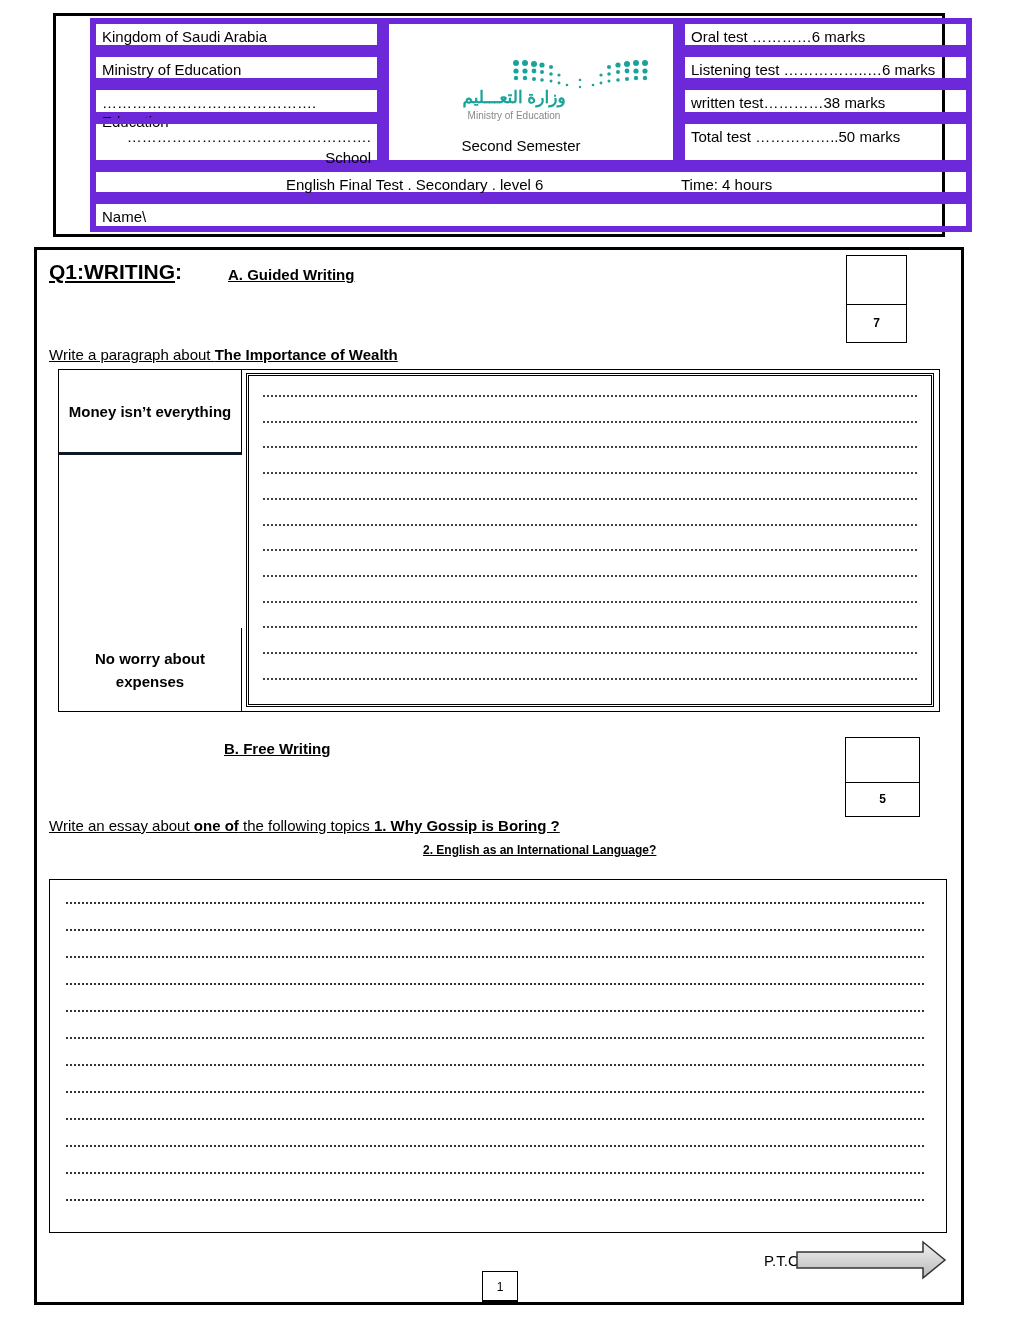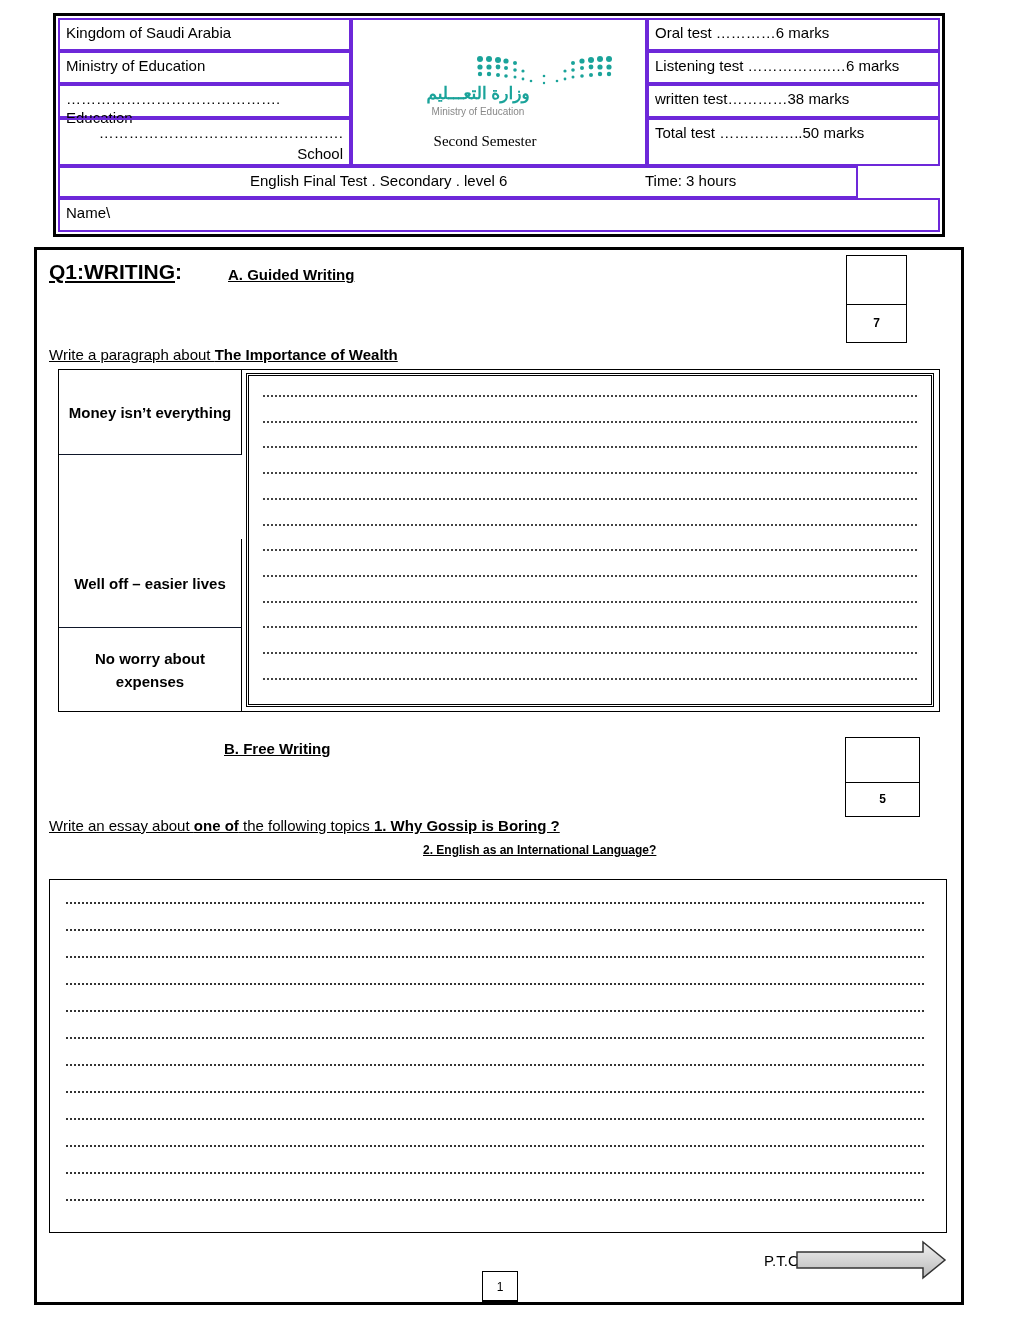--- a/index.html
+++ b/index.html
@@ -1,31 +1,31 @@
 <!DOCTYPE html>
 <html><head>
 <meta charset="utf-8">
 <style>
   html,body{margin:0;padding:0;background:#fff;}
   body{width:1020px;height:1320px;position:relative;font-family:"Liberation Sans",sans-serif;color:#000;overflow:hidden;}
   .abs{position:absolute;}
   
   .hdr-outer{left:53px;top:13px;width:892px;height:224px;border:3px solid #000;box-sizing:border-box;}
-  .cell{position:absolute;border:2px solid #6d28d9;box-sizing:border-box;font-size:15px;padding:3px 6px;line-height:19px;}
+  .cell{position:absolute;border:6px solid #6d28d9;box-sizing:border-box;font-size:15px;padding:3px 6px;line-height:19px;margin-left:32px;}
   .ar{color:#1aa39a;font-size:17px;font-weight:bold;}
   .moe{color:#888;font-size:10px;}
   
   .main{left:34px;top:247px;width:930px;height:1058px;border:3px solid #000;box-sizing:border-box;}
   .u{text-decoration:underline;}
   .b{font-weight:bold;}
   .mbox{position:absolute;border:1px solid #000;box-sizing:border-box;}
   .mbox .top{height:48px;border-bottom:1px solid #000;}
   .mbox .val{text-align:center;font-size:12px;font-weight:bold;line-height:36px;}
   .gtable{left:58px;top:369px;width:882px;height:343px;border:1px solid #000;box-sizing:border-box;}
-  .gcue{position:absolute;left:0;width:183px;border-right:1px solid #000;border-bottom:1px solid #0f172a;box-sizing:border-box;display:flex;align-items:center;justify-content:center;text-align:center;font-weight:bold;font-size:15px;line-height:23px;}
+  .gcue{position:absolute;left:0;width:183px;border-right:1px solid #000;border-bottom:3px solid #0f172a;box-sizing:border-box;display:flex;align-items:center;justify-content:center;text-align:center;font-weight:bold;font-size:15px;line-height:23px;}
   .ginner{position:absolute;left:187px;top:3px;width:688px;height:334px;border:3px double #000;box-sizing:border-box;}
   .dots{position:absolute;left:14px;right:14px;border-bottom:2px dotted #444;height:0;}
   .ebox{left:49px;top:879px;width:898px;height:354px;border:1px solid #000;box-sizing:border-box;}
   .edots{position:absolute;left:16px;right:22px;border-bottom:2px dotted #333;height:0;}
   .pagebox{left:482px;top:1271px;width:36px;height:32px;border:1px solid #000;border-bottom:3px solid #000;box-sizing:border-box;text-align:center;font-size:12px;line-height:30px;background:#fff;}
 </style>
 </head>
 <body>
 
 <div class="abs hdr-outer"></div>
@@ -73,44 +73,43 @@
         <circle cx="177" cy="22" r="1.8"></circle>
         <circle cx="168" cy="23" r="1.5"></circle>
         <circle cx="160" cy="25" r="1.4"></circle>
         <circle cx="152" cy="27" r="1.3"></circle>
         <circle cx="139" cy="22" r="1.3"></circle>
         <circle cx="139" cy="29" r="1.2"></circle>
     </g>
   </svg>
   <div class="abs ar" style="left:55px;top:64px;width:140px;text-align:center;">وزارة التعـــليم</div>
   <div class="abs moe" style="left:55px;top:82px;width:140px;text-align:center;">Ministry of Education</div>
-  <div class="abs" style="left:0;top:112px;width:264px;text-align:center;font-size:15px;font-family:Liberation Serif, serif;">Second Semester</div>
+  <div class="abs" style="left:0;top:112px;width:264px;text-align:center;font-size:15px;">Second Semester</div>
 </div>
 <div class="cell" style="left:647px;top:18px;width:293px;height:33px;">Oral test …………6 marks</div>
 <div class="cell" style="left:647px;top:51px;width:293px;height:33px;">Listening test ……………..…6 marks</div>
 <div class="cell" style="left:647px;top:84px;width:293px;height:34px;">written test…………38 marks</div>
 <div class="cell" style="left:647px;top:118px;width:293px;height:48px;">Total test ……………..50 marks</div>
-<div class="cell" style="left:58px;top:166px;width:800px;height:32px;">
+<div class="cell" style="left:58px;top:166px;width:882px;height:32px;">
   <span class="abs" style="left:190px;top:3px;">English Final Test . Secondary . level 6</span>
-  <span class="abs" style="left:585px;top:3px;">Time: 3 hours</span>
+  <span class="abs" style="left:585px;top:3px;">Time: 4 hours</span>
 </div>
 <div class="cell" style="left:58px;top:198px;width:882px;height:34px;">Name\</div>
 
 <div class="abs main"></div>
 <div class="abs b" style="left:49px;top:260px;font-size:21px;"><span class="u">Q1:WRITING</span><span>:</span></div>
 <div class="abs b u" style="left:228px;top:266px;font-size:15px;">A.  Guided Writing</div>
 <div class="mbox" style="left:846px;top:255px;width:61px;height:88px;">
   <div class="top"></div>
   <div class="val">7</div>
 </div>
 <div class="abs u" style="left:49px;top:346px;font-size:15px;"><span>Write a paragraph about </span> <span class="b">The Importance of Wealth</span></div>
 
 <div class="abs gtable">
   <div class="gcue" style="top:0;height:85px;">Money isn’t everything</div>
-  <div class="gcue" style="top:169px;height:89px;">Well off – easier lives</div>
   <div class="gcue" style="top:258px;height:84px;border-bottom:none;">No worry about expenses</div>
   <div class="ginner" id="guided-lines">
       <div class="dots" style="top: 19px;"></div>
       <div class="dots" style="top: 44.7px;"></div>
       <div class="dots" style="top: 70.4px;"></div>
       <div class="dots" style="top: 96.1px;"></div>
       <div class="dots" style="top: 121.8px;"></div>
       <div class="dots" style="top: 147.5px;"></div>
       <div class="dots" style="top: 173.2px;"></div>
       <div class="dots" style="top: 198.9px;"></div>

